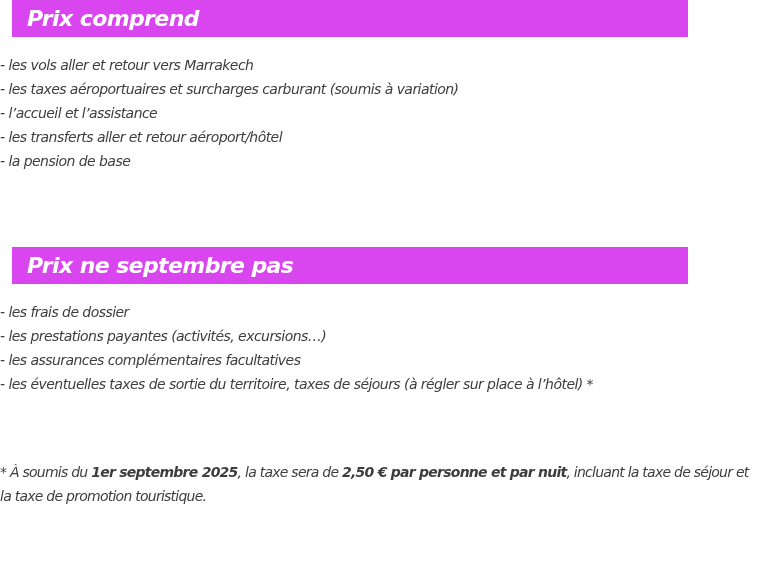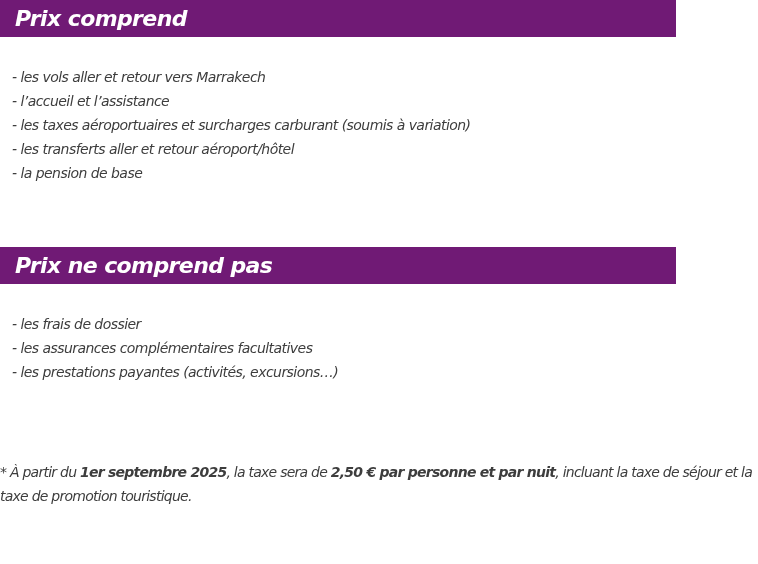--- a/index.html
+++ b/index.html
@@ -10,40 +10,40 @@
     body {
       width: 758px;
       height: 564px;
       position: relative;
       overflow: hidden;
       font-family: "DejaVu Sans", sans-serif;
       color: #3d3d3d;
     }
     .section-header {
       position: absolute;
-      left: 0;
+      left: 12px;
       width: 676px;
       height: 37px;
-      background: #701a75;
+      background: #d946ef;
     }
     .section-header h2 {
       margin: 0;
       padding: 0 0 0 15px;
       font-family: "DejaVu Sans", sans-serif;
       font-style: italic;
       font-weight: bold;
       font-size: 22px;
       line-height: 37px;
       color: #ffffff;
       letter-spacing: -0.6px;
     }
     .list {
       position: absolute;
       left: 0;
-      margin: 12px;
+      margin: 0;
       padding: 0;
       list-style: none;
     }
     .list li {
       font-family: "DejaVu Sans", sans-serif;
       font-style: italic;
       font-size: 14px;
       line-height: 24px;
       height: 24px;
       color: #3d3d3d;
@@ -69,29 +69,30 @@
   </style>
 </head>
 <body>
 
 <div class="section-header" style="top:0;">
   <h2>Prix comprend</h2>
 </div>
 
 <ul class="list" style="top:53px;">
   <li>- les vols aller et retour vers Marrakech</li>
+  <li>- les taxes aéroportuaires et surcharges carburant (soumis à variation)</li>
   <li>- l’accueil et l’assistance</li>
-  <li>- les taxes aéroportuaires et surcharges carburant (soumis à variation)</li>
   <li>- les transferts aller et retour aéroport/hôtel</li>
   <li>- la pension de base</li>
 </ul>
 
 <div class="section-header" style="top:247px;">
-  <h2>Prix ne comprend pas</h2>
+  <h2>Prix ne septembre pas</h2>
 </div>
 
 <ul class="list" style="top:300px;">
   <li>- les frais de dossier</li>
+  <li>- les prestations payantes (activités, excursions…)</li>
   <li>- les assurances complémentaires facultatives</li>
-  <li>- les prestations payantes (activités, excursions…)</li>
+  <li>- les éventuelles taxes de sortie du territoire, taxes de séjours (à régler sur place à l’hôtel) *</li>
 </ul>
 
-<p class="note"><span>* À partir du </span><b>1er septembre 2025</b><span>, la taxe sera de </span><b>2,50 € par personne et par nuit</b><span>, incluant la taxe de séjour et la taxe de promotion touristique.</span></p>
+<p class="note"><span>* À soumis du </span><b>1er septembre 2025</b><span>, la taxe sera de </span><b>2,50 € par personne et par nuit</b><span>, incluant la taxe de séjour et la taxe de promotion touristique.</span></p>
 
 </body></html>

